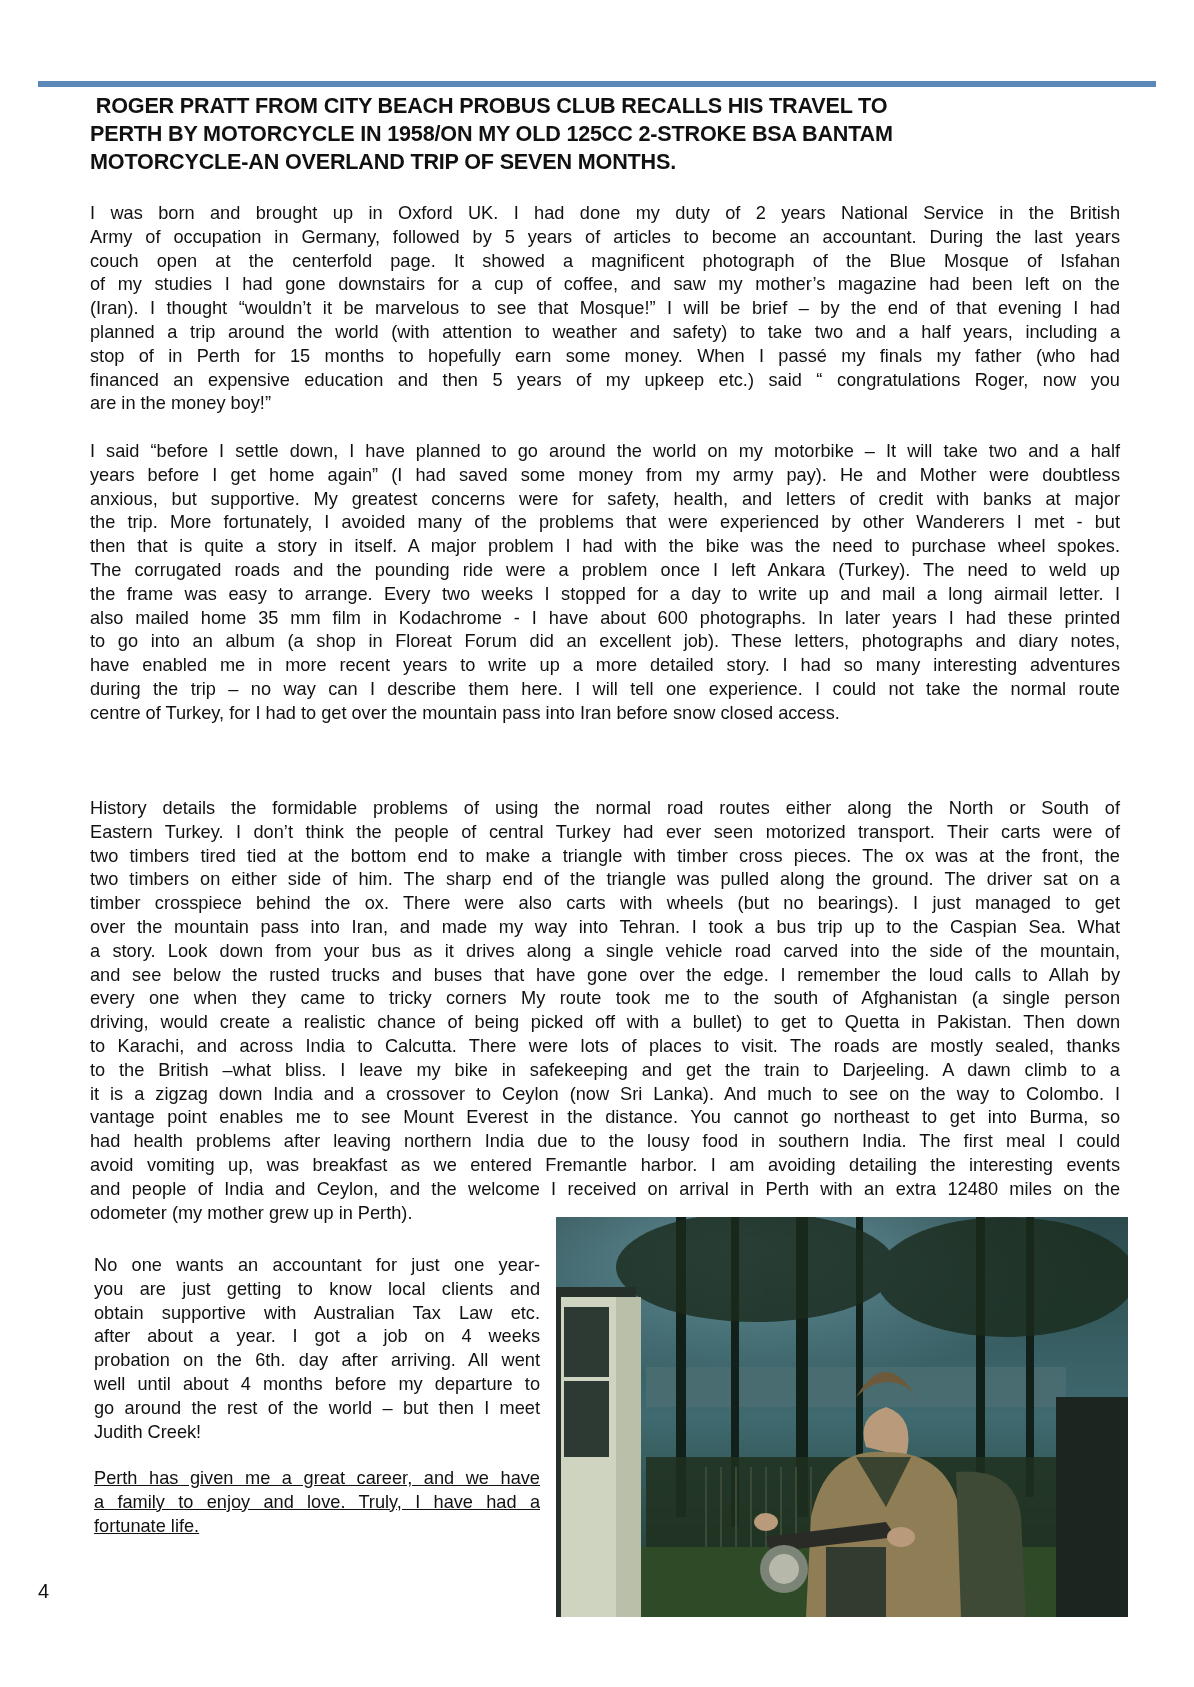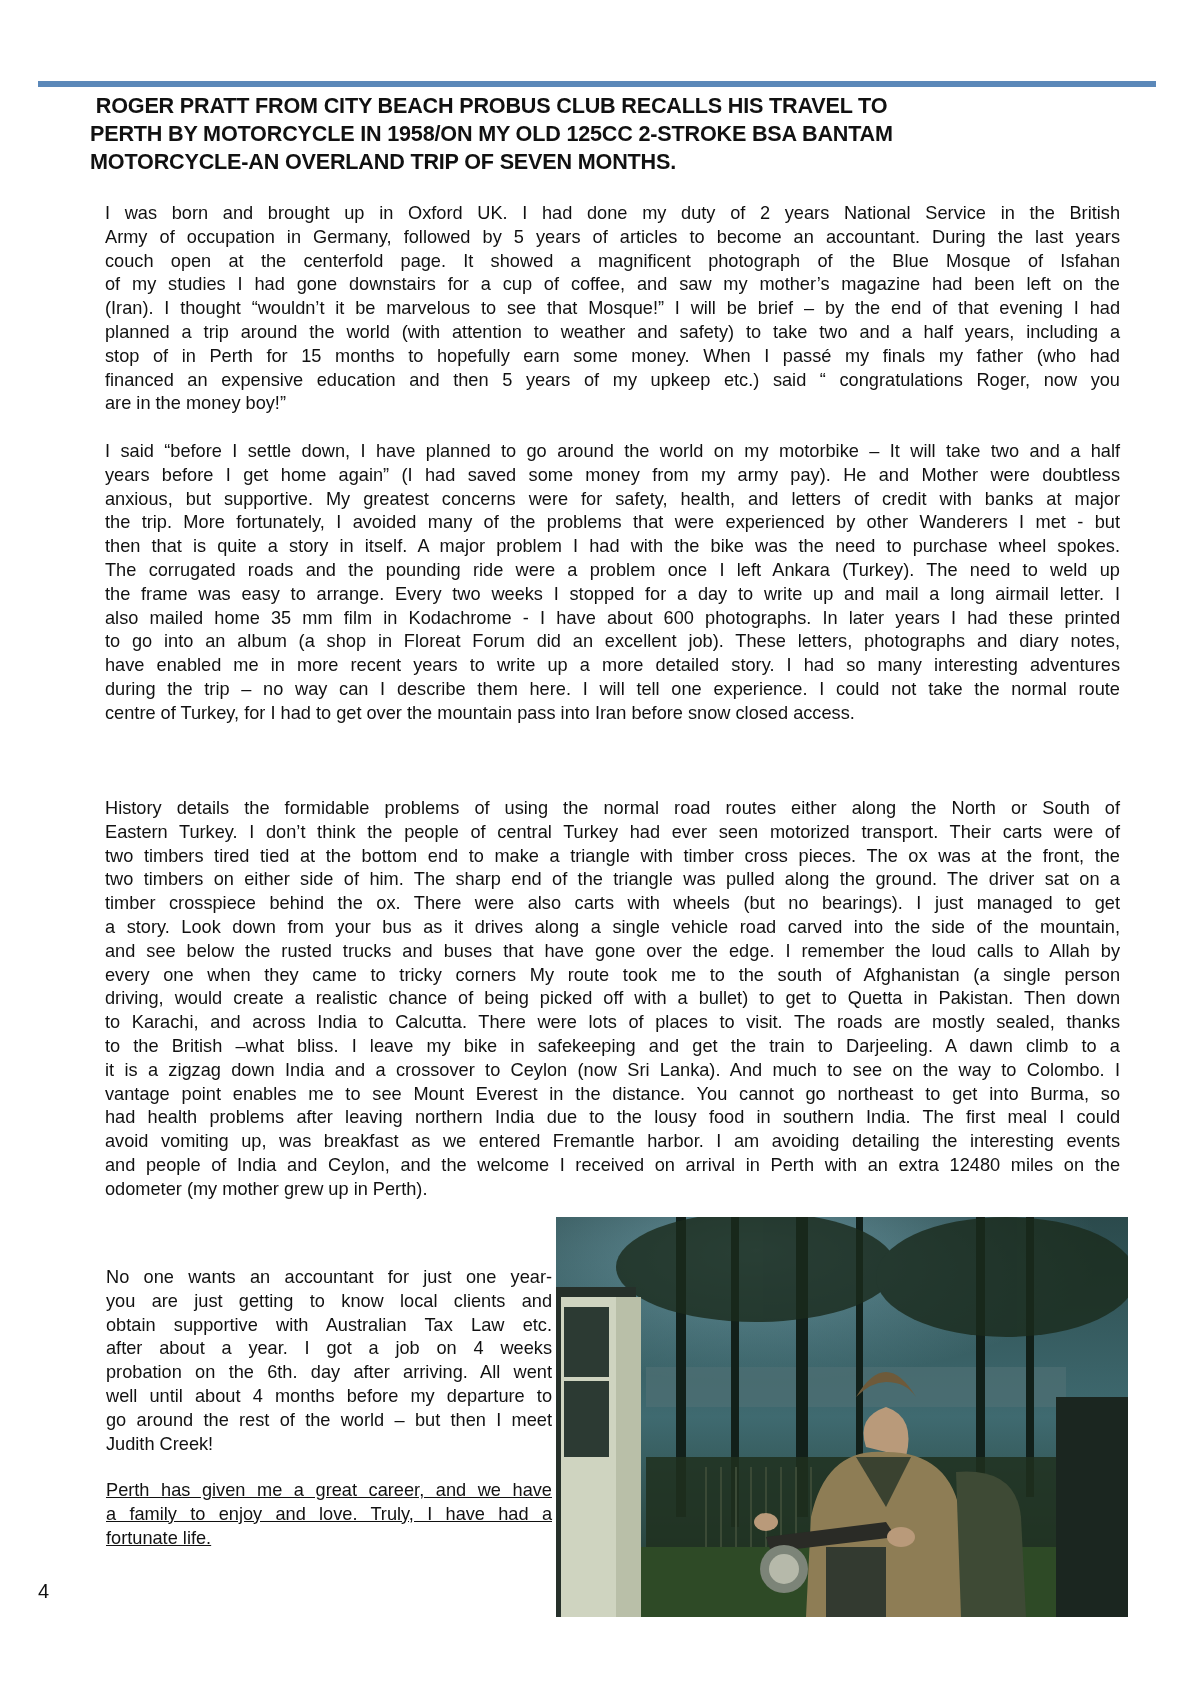--- a/index.html
+++ b/index.html
@@ -11,28 +11,28 @@
       font-size: 22.5px; line-height: 28px; letter-spacing: -0.2px; margin: 0;
       transform: scaleX(0.96); transform-origin: left top;
     }
     .title span { display: block; }
     .title .l1 { padding-left: 6px; }
     .body-text {
       position: absolute; left: 90px; width: 1030px;
       font-family: "Liberation Sans", sans-serif; font-size: 18.2px; line-height: 23.8px;
       text-align: justify; margin: 0;
     }
-    .body-text span.line { display: block; text-align: justify; text-align-last: justify; white-space: nowrap; margin-left: 15px; }
+    .body-text span.line { display: block; text-align: justify; text-align-last: justify; white-space: nowrap; }
     .body-text span.last { text-align-last: left; }
     #p1 { top: 202px; }
     #p2 { top: 440px; }
     #p3 { top: 797px; }
     .col-text {
       position: absolute; left: 90px; width: 446px;
-      font-family: "Liberation Sans", sans-serif; font-size: 18.2px; line-height: 23.8px; margin: 16px;
+      font-family: "Liberation Sans", sans-serif; font-size: 18.2px; line-height: 23.8px; margin: 4px;
     }
     .col-text span.line { display: block; text-align: justify; text-align-last: justify; white-space: nowrap; }
     .col-text span.last { text-align-last: left; }
     #p4 { top: 1250px; }
     #p5 { top: 1463px; text-decoration: underline; }
     .photo {
       position: absolute; left: 556px; top: 1217px; width: 572px; height: 400px;
       overflow: hidden; background: #1d2a22;
     }
     .page-num {
@@ -75,20 +75,21 @@
     <span class="line">have enabled me in more recent years to write up a more detailed story. I had so many interesting adventures</span>
     <span class="line">during the trip – no way can I describe them here. I will tell one experience. I could not take the normal route</span>
     <span class="line last">centre of Turkey, for I had to get over the mountain pass into Iran before snow closed access.</span>
   </p>
 <p class="body-text" id="p3">
     <span class="line">History details the formidable problems of using the normal road routes either along the North or South of</span>
     <span class="line">Eastern Turkey. I don’t think the people of central Turkey had ever seen motorized transport. Their carts were of</span>
     <span class="line">two timbers tired tied at the bottom end to make a triangle with timber cross pieces. The ox was at the front, the</span>
     <span class="line">two timbers on either side of him. The sharp end of the triangle was pulled along the ground. The driver sat on a</span>
     <span class="line">timber crosspiece behind the ox. There were also carts with wheels (but no bearings). I just managed to get</span>
+    <span class="line">over the mountain pass into Iran, and made my way into Tehran. I took a bus trip up to the Caspian Sea. What</span>
     <span class="line">a story. Look down from your bus as it drives along a single vehicle road carved into the side of the mountain,</span>
     <span class="line">and see below the rusted trucks and buses that have gone over the edge. I remember the loud calls to Allah by</span>
     <span class="line">every one when they came to tricky corners  My route took me to the south of Afghanistan (a single person</span>
     <span class="line">driving, would create a realistic chance of being picked off with a bullet) to get to Quetta in Pakistan. Then down</span>
     <span class="line">to Karachi, and across India to Calcutta. There were lots of places to visit. The roads are  mostly sealed, thanks</span>
     <span class="line">to the British –what bliss. I leave my bike in safekeeping and get the train to Darjeeling. A dawn climb to a</span>
     <span class="line">it is a zigzag down India and a crossover to Ceylon (now Sri Lanka). And much to see on the way to Colombo. I</span>
     <span class="line">vantage point enables me to see Mount Everest in the distance. You cannot go northeast to get into Burma, so</span>
     <span class="line">had health problems after leaving northern India due to the lousy food in southern India. The first meal I could</span>
     <span class="line">avoid vomiting up, was breakfast as we entered Fremantle harbor. I am avoiding detailing the interesting events</span>

